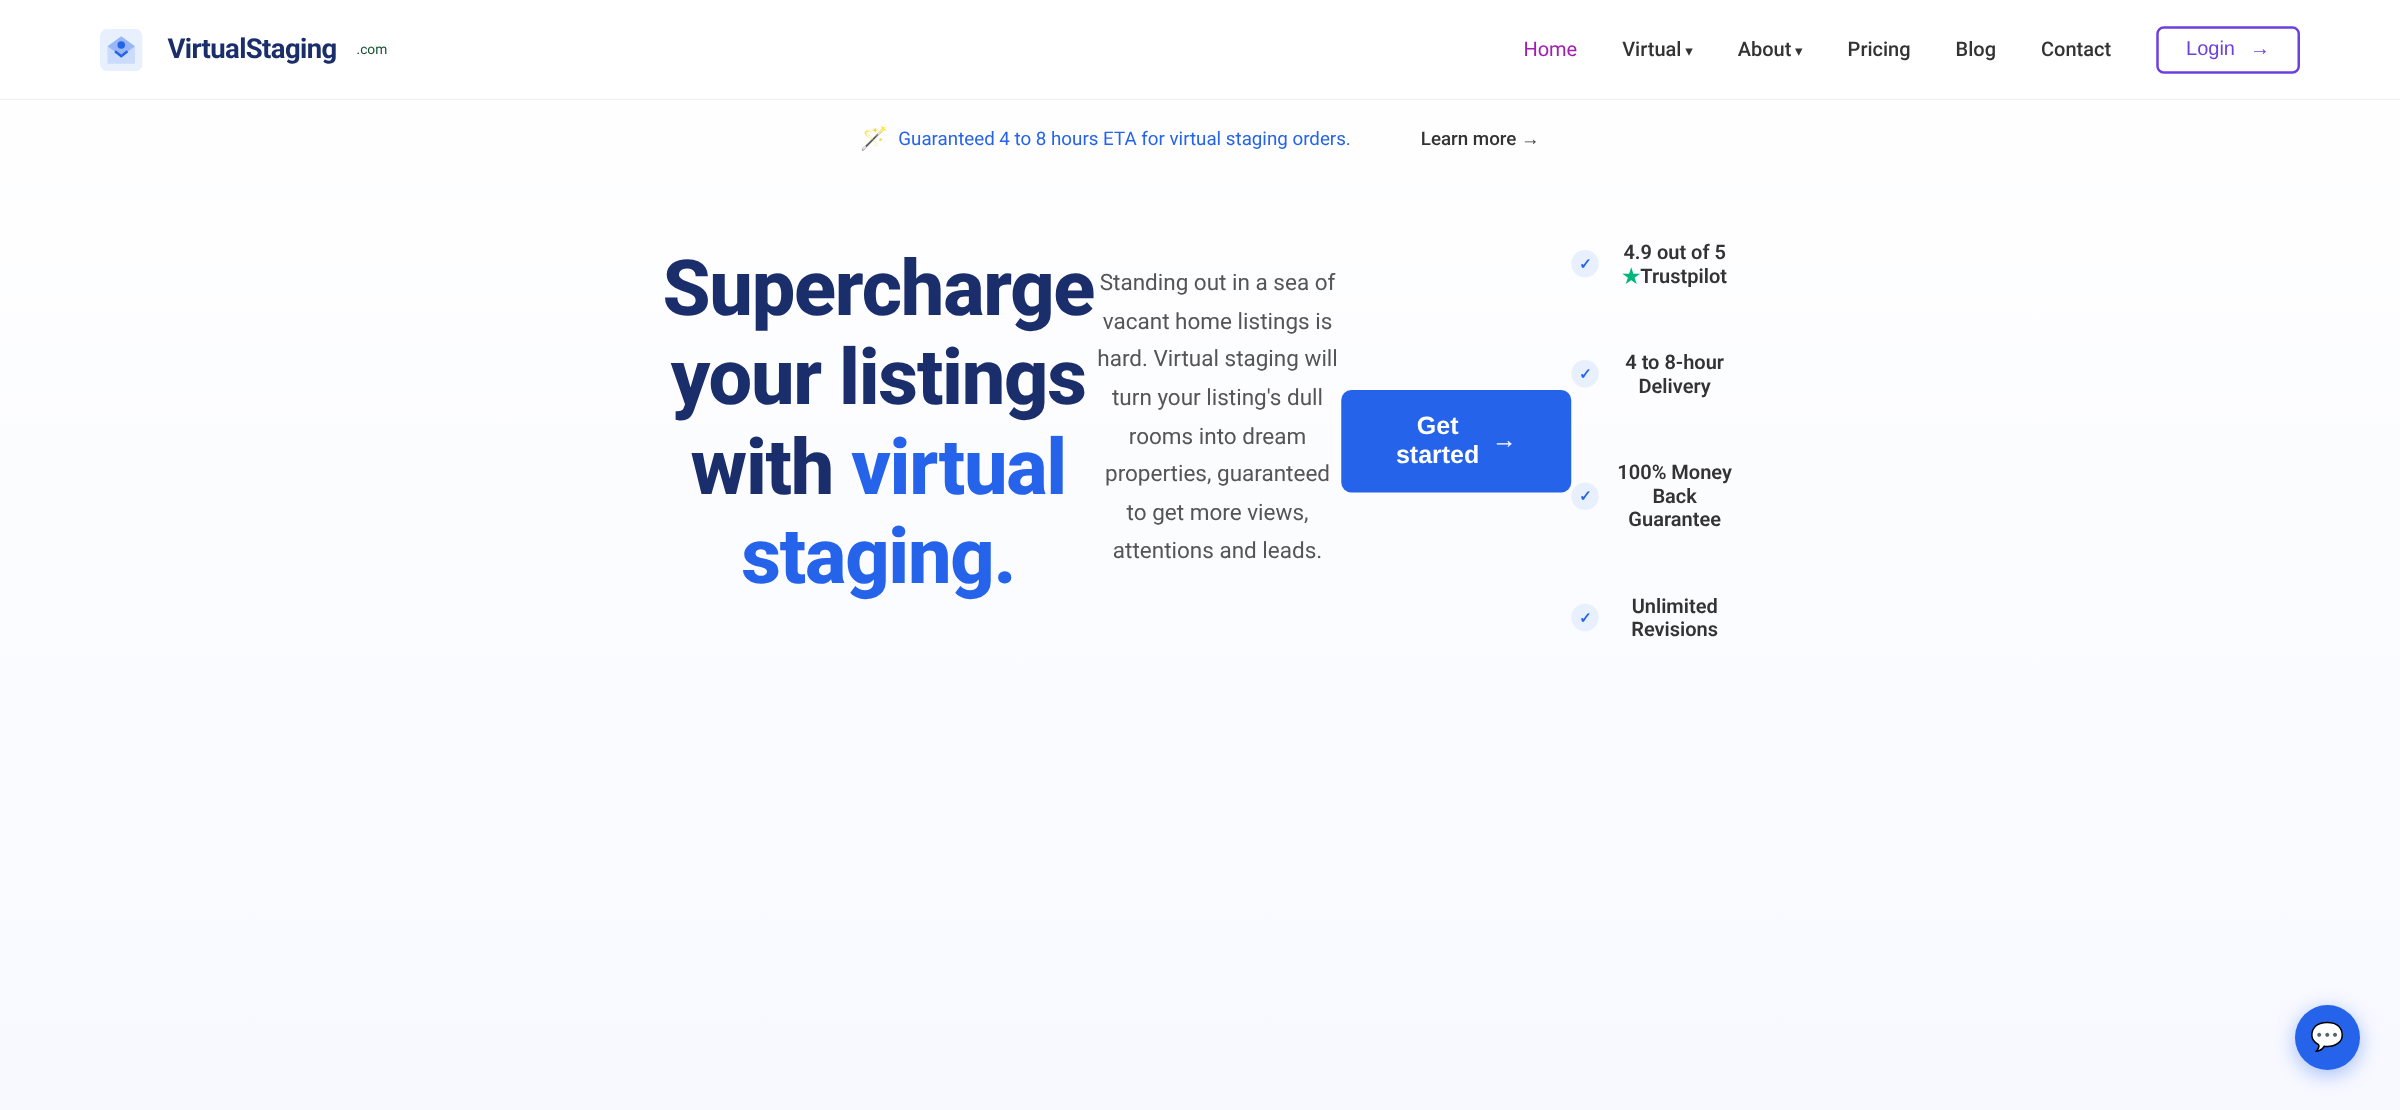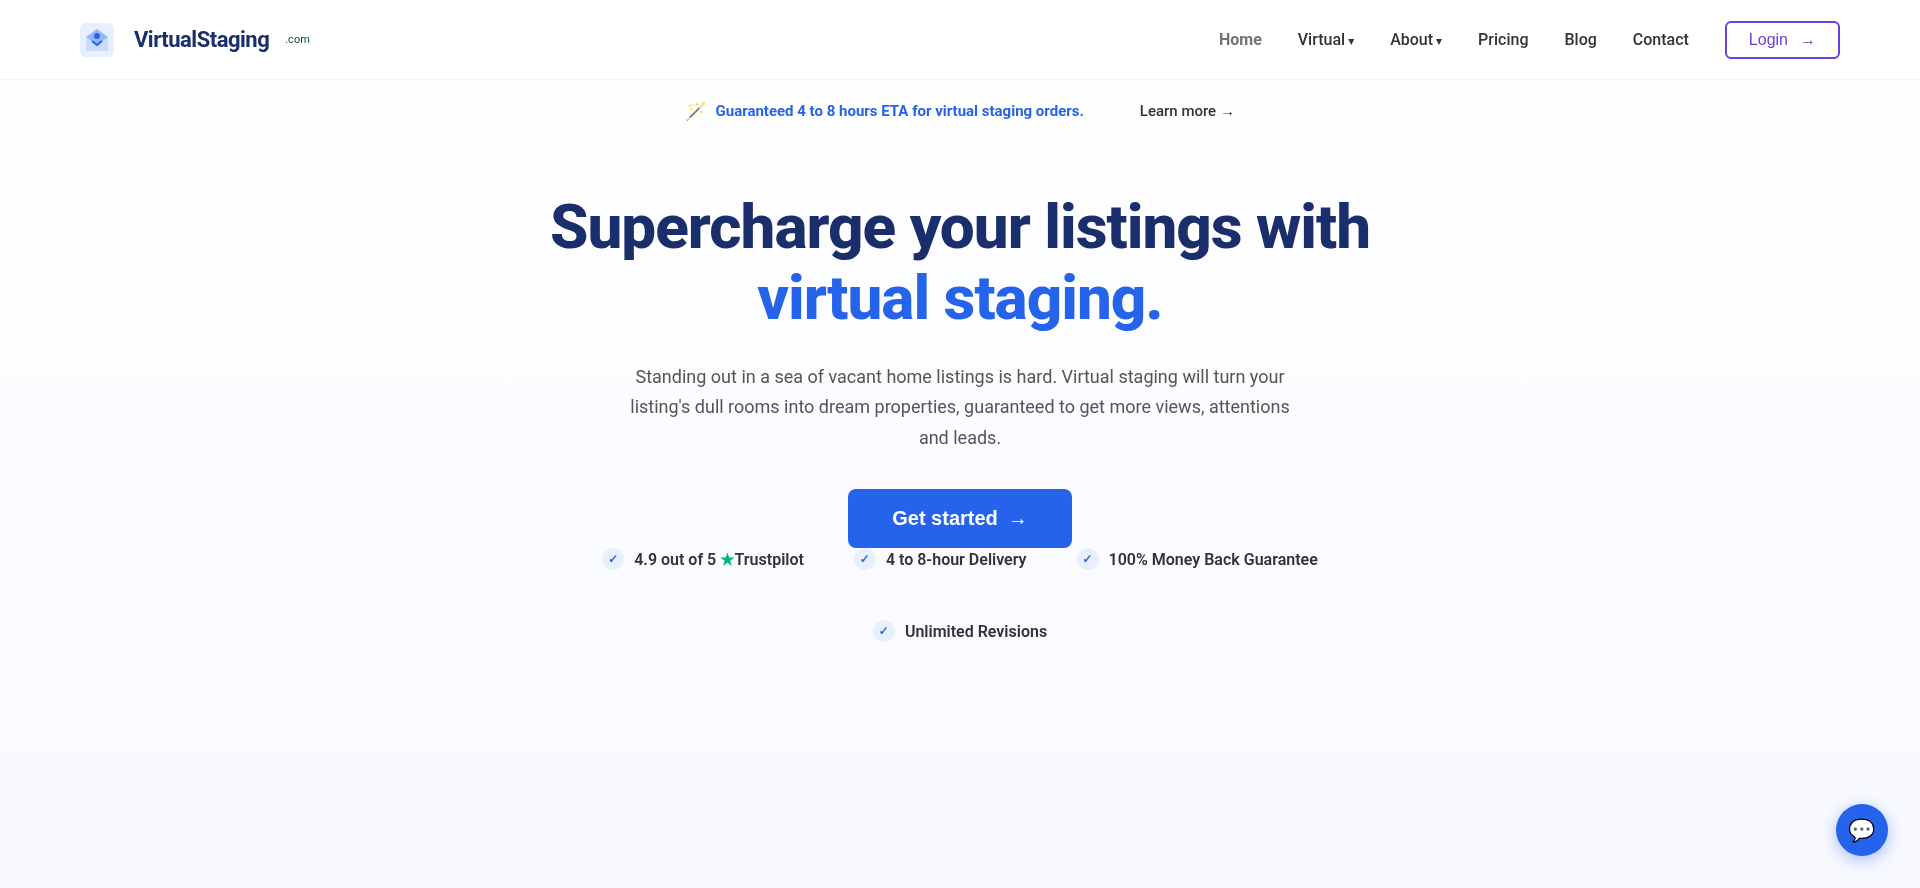--- a/index.html
+++ b/index.html
@@ -60,22 +60,22 @@
     }
 
     .navbar-links li a {
       text-decoration: none;
       font-size: 16px;
       color: #333;
       font-weight: 500;
     }
 
     .navbar-links li a.active {
-      color: #737373;
-      font-weight: 700;
+      color: #a21caf;
+      font-weight: 400;
     }
 
     .navbar-links li a.has-arrow::after {
       content: ' ▾';
       font-size: 12px;
     }
 
     .login-btn {
       border: 2px solid #6c3fdf;
       color: #6c3fdf;
@@ -99,34 +99,34 @@
       padding: 20px 0 10px;
       font-size: 15px;
     }
 
     .announcement-emoji {
       font-size: 18px;
     }
 
     .announcement-text {
       color: #2563eb;
-      font-weight: 700;
+      font-weight: 400;
     }
 
     .announcement-link {
       color: #333;
       text-decoration: none;
       font-weight: 500;
       margin-left: 48px;
     }
 
     
     .hero {
       display: flex;
-      flex-direction: column;
+      flex-direction: row;
       align-items: center;
       justify-content: center;
       text-align: center;
       padding: 60px 20px 40px;
       max-width: 900px;
       margin: 0 auto;
     }
 
     .hero-title {
       font-size: 62px;

